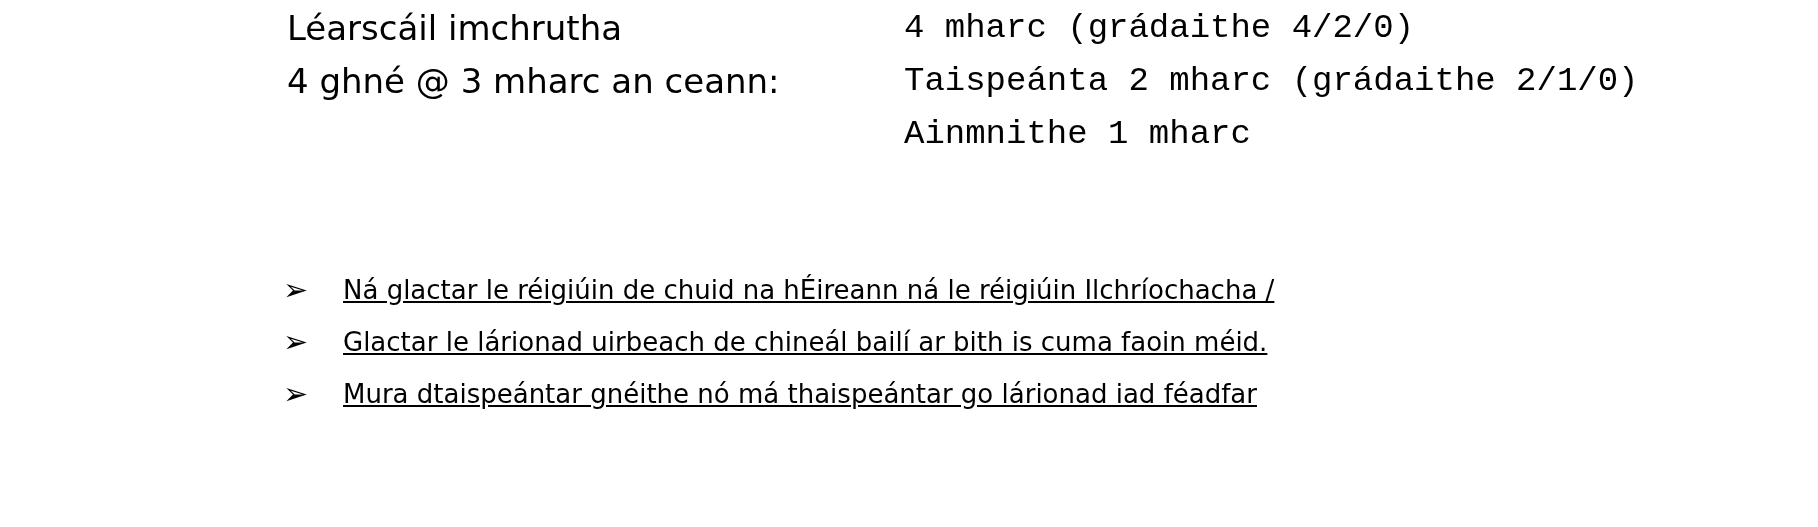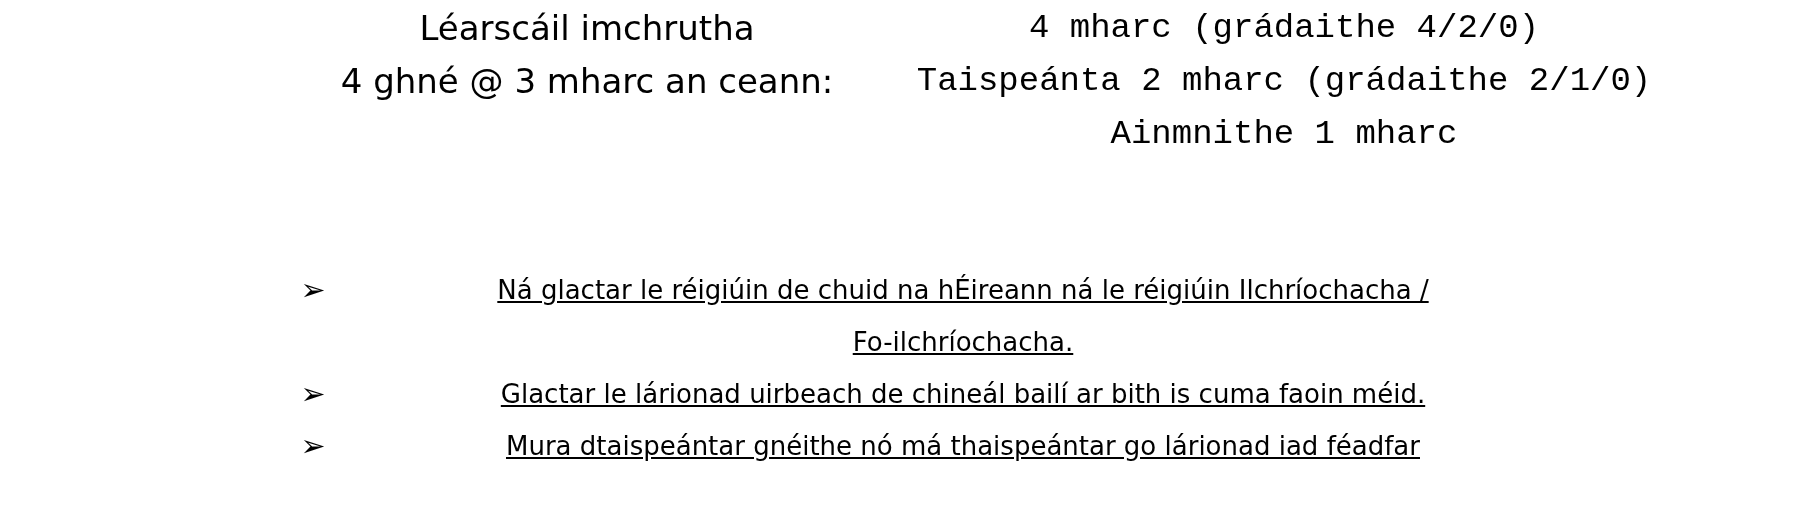--- a/index.html
+++ b/index.html
@@ -8,21 +8,20 @@
     background: #ffffff;
   }
   .page {
     position: relative;
     width: 1818px;
     height: 527px;
     background: #ffffff;
     overflow: hidden;
     font-family: "DejaVu Sans", sans-serif;
     color: #000000;
-    text-align: center;
   }
   
   .marks-header {
     position: absolute;
     top: 2px;
     left: 0;
     width: 1818px;
   }
   .marks-col {
     position: absolute;
@@ -79,21 +78,20 @@
       <div class="marks-line">Ainmnithe 1 mharc</div>
     </div>
   </div>
 
   <div class="notes">
 
     <div class="note-item">
       <span class="note-marker">➢</span>
       <div class="note-text">
         <div class="note-line">Ná glactar le réigiúin de chuid na hÉireann ná le réigiúin Ilchríochacha /</div>
-        <div class="note-line">Fo-ilchríochacha.</div>
       </div>
     </div>
 
     <div class="note-item">
       <span class="note-marker">➢</span>
       <div class="note-text">
         <div class="note-line">Glactar le lárionad uirbeach de chineál bailí ar bith is cuma faoin méid.</div>
       </div>
     </div>
 

